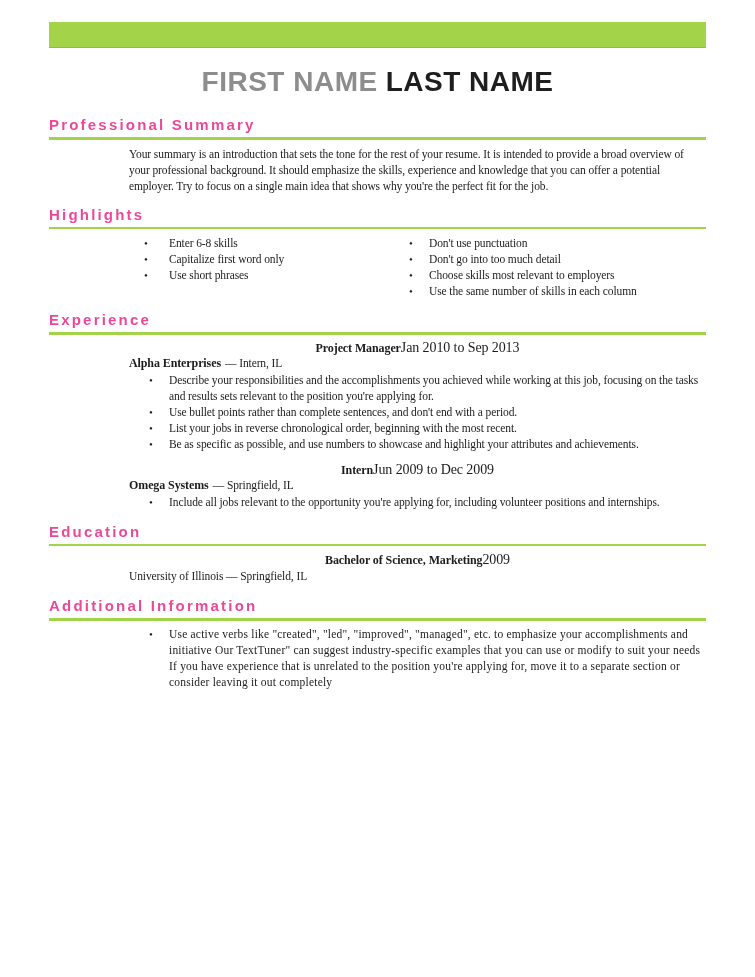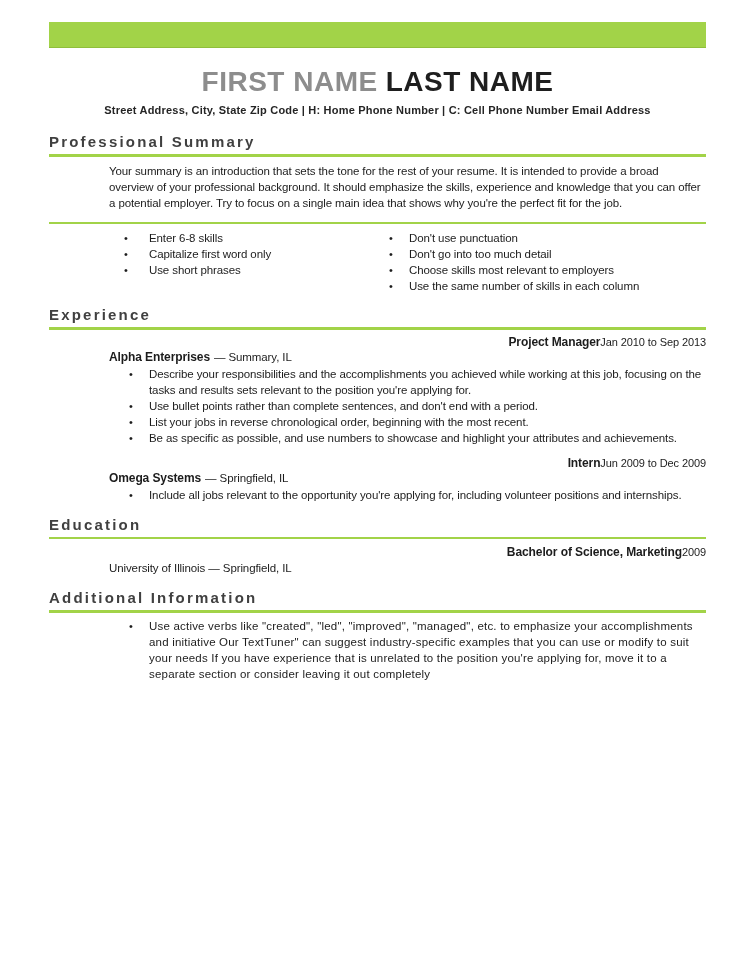--- a/index.html
+++ b/index.html
@@ -39,34 +39,35 @@
     color:#252525;
     letter-spacing:0.2px;
     white-space:nowrap;
   }
   section{margin:0;}
   .sec-title{
     margin:0;
     font-size:15px;
     line-height:20px;
     font-weight:700;
-    color:#404040;
+    color:#ec4899;
     letter-spacing:2.2px;
   }
   .sec-rule{
     margin-top:2px;
     height:2.5px;
     background:#a2d348;
   }
   .sec-mt{margin-top:14px;}
   .sec-body{
-    margin-left:60px;
+    margin-left:80px;
     font-size:11.5px;
     letter-spacing:-0.1px;
     line-height:16px;
+    font-family:Liberation Serif, serif;
   }
   .sec-body.mt{margin-top:6px;}
   .para{margin:0;}
   ul{list-style:none;margin:0;padding:0;}
   li{position:relative;padding-left:40px;line-height:16px;}
   li::before{
     content:"\2022";
     position:absolute;
     left:20px;top:0;
     font-size:11px;
@@ -75,49 +76,49 @@
   .cols{display:flex;}
   .col-left{flex:0 0 262px;}
   .col-right{flex:1;}
   .col-left li::before{left:15px;}
   .col-right li{padding-left:38px;}
   .col-right li::before{left:18px;}
   .job{margin-top:0;}
   .job+.job{margin-top:10px;}
   .row{
     display:flex;
-    justify-content:flex-end;
+    justify-content:center;
     align-items:baseline;
     line-height:15.5px;
   }
   .b{font-weight:700;font-size:12px;}
-  .dates{font-weight:400;font-size:11px;white-space:nowrap;}
+  .dates{font-weight:400;font-size:14px;white-space:nowrap;}
   .loc{font-weight:400;margin-left:4px;font-size:11.5px;}
   .plain-line{line-height:15.5px;}
 </style>
 </head>
 <body>
 
 <div class="page">
 
   <div class="accent-bar"></div>
 
   <h1 class="name"><span class="first">FIRST NAME</span><span class="last">LAST NAME</span></h1>
 
-  <div class="contact">Street Address, City, State Zip Code | H: Home Phone Number | C: Cell Phone Number Email Address</div>
 
   <section class="sec-mt" style="margin-top:15px;">
     <h2 class="sec-title">Professional Summary</h2>
     <div class="sec-rule"></div>
     <div class="sec-body mt">
       <p class="para">Your summary is an introduction that sets the tone for the rest of your resume. It is intended to provide a broad overview of your professional background. It should emphasize the skills, experience and knowledge that you can offer a potential employer. Try to focus on a single main idea that shows why you're the perfect fit for the job.</p>
     </div>
   </section>
 
   <section class="sec-mt" style="margin-top:11px;">
+    <h2 class="sec-title">Highlights</h2>
     <div class="sec-rule"></div>
     <div class="sec-body mt">
       <div class="cols">
         <ul class="col-left">
           <li>Enter 6-8 skills</li>
           <li>Capitalize first word only</li>
           <li>Use short phrases</li>
         </ul>
         <ul class="col-right">
           <li>Don't use punctuation</li>
@@ -133,21 +134,21 @@
     <h2 class="sec-title">Experience</h2>
     <div class="sec-rule"></div>
     <div class="sec-body" style="margin-top:5px;">
 
       <div class="job">
         <div class="row">
           <span class="b">Project Manager</span>
           <span class="dates">Jan 2010 to Sep 2013</span>
         </div>
         <div class="plain-line">
-          <span class="b">Alpha Enterprises</span><span class="loc">— Summary, IL</span>
+          <span class="b">Alpha Enterprises</span><span class="loc">— Intern, IL</span>
         </div>
         <ul>
           <li>Describe your responsibilities and the accomplishments you achieved while working at this job, focusing on the tasks and results sets relevant to the position you're applying for.</li>
           <li>Use bullet points rather than complete sentences, and don't end with a period.</li>
           <li>List your jobs in reverse chronological order, beginning with the most recent.</li>
           <li>Be as specific as possible, and use numbers to showcase and highlight your attributes and achievements.</li>
         </ul>
       </div>
 
       <div class="job">

